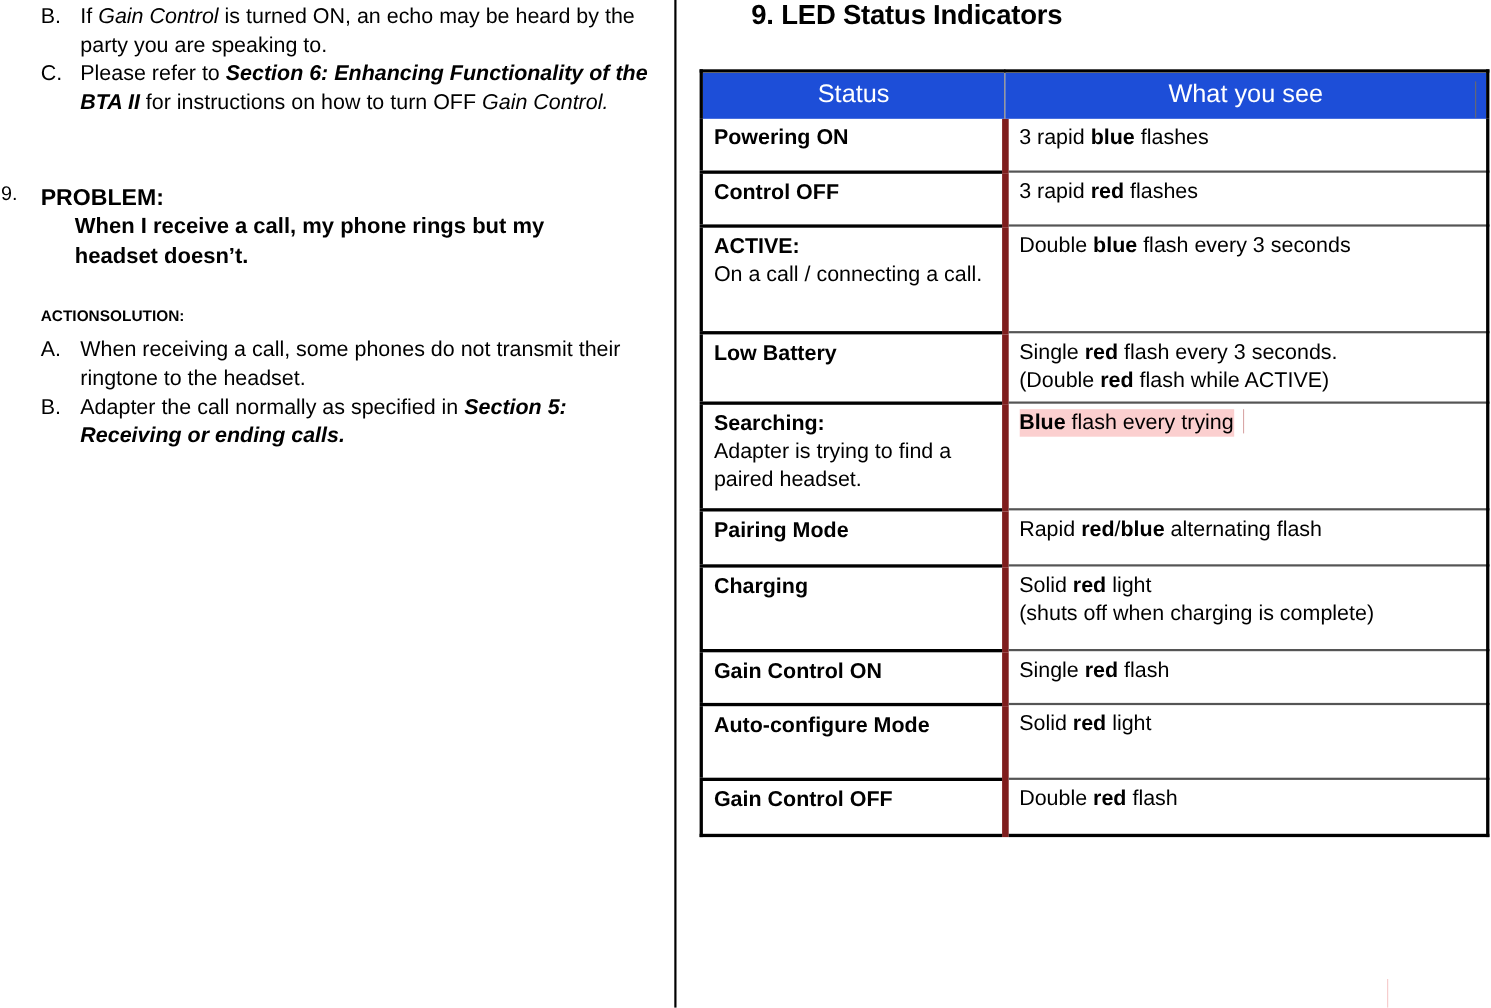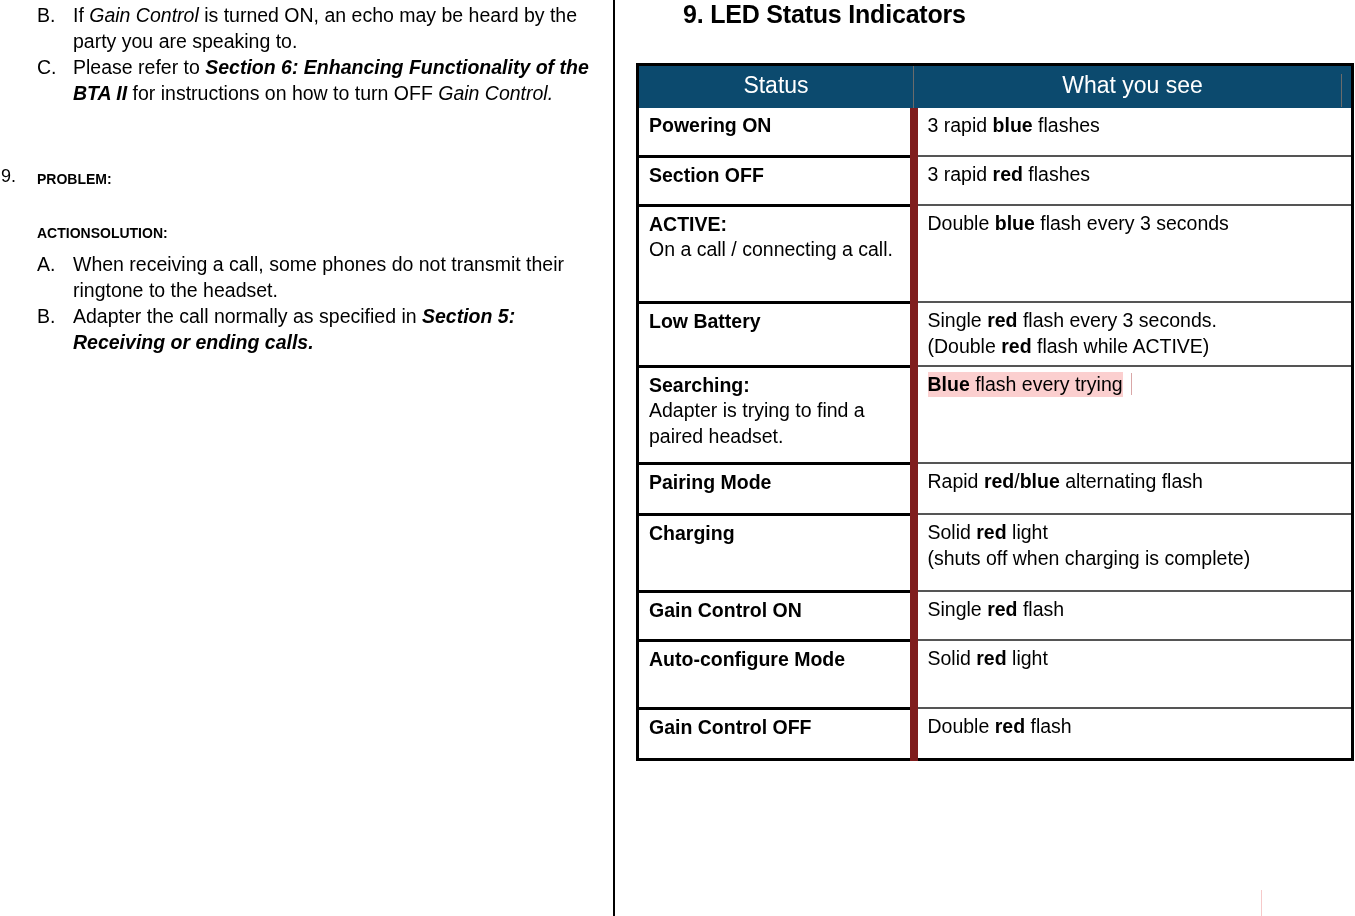--- a/index.html
+++ b/index.html
@@ -73,21 +73,21 @@
     width: 600px;
   }
   .problem-num {
     position: absolute;
     left: 1px;
     top: 0;
     font-size: 18px;
   }
   .problem-label {
     margin-left: 37px;
-    font-size: 14px;
+    font-size: 21px;
     font-weight: bold;
     line-height: 27px;
   }
   .problem-text {
     margin-left: 68px;
     font-size: 20px;
     font-weight: bold;
     line-height: 27px;
     width: 500px;
   }
@@ -122,21 +122,21 @@
     top: 63px;
     width: 715px;
     border-collapse: collapse;
     table-layout: fixed;
     border: 3px solid #000;
   }
   #led-table col.c1 { width: 276px; }
   #led-table col.c2 { width: 439px; }
 
   #led-table thead th {
-    background: #0c4a6e;
+    background: #1d4ed8;
     color: #ffffff;
     font-size: 23px;
     font-weight: normal;
     text-align: center;
     padding: 6px 0 9px 0;
     border: none;
     position: relative;
   }
   #led-table thead th.head-status { border-right: 1px solid #6b6b6b; }
   #led-table thead th.head-see .head-tick {
@@ -148,21 +148,21 @@
     background: #6b6b6b;
   }
 
   #led-table tbody td {
     vertical-align: top;
     padding: 5px 0 6px 10px;
     font-size: 19.5px;
     line-height: 25.5px;
   }
   #led-table tbody tr td.col-status {
-    border-right: 8px solid #7f1d1d;
+    border-right: 6px solid #7f1d1d;
     border-bottom: 3px solid #000;
     font-weight: bold;
   }
   #led-table tbody tr td.col-see {
     border-bottom: 2px solid #555;
   }
   #led-table tbody tr:last-child td.col-status,
   #led-table tbody tr:last-child td.col-see {
     border-bottom: none;
   }
@@ -209,20 +209,21 @@
 
       <div class="sub-item" id="item-c-top" style="position:absolute; left:0; top:54px; width:530px;">
         <span class="marker">C.</span>
         <span class="body"><span>Please refer to </span><span class="bi">Section 6: Enhancing Functionality of the BTA II</span><span> for instructions on how to turn OFF </span><span class="ital">Gain Control.</span></span>
       </div>
     </div>
 
     <div class="problem-block" style="top:166px;">
       <span class="problem-num">9.</span>
       <div class="problem-label">PROBLEM:</div>
+      <div class="problem-text">When I receive a call, my phone rings but my headset doesn’t.</div>
       <div class="action-label" style="margin-top:27px;">ACTIONSOLUTION:</div>
 
       <div class="sub-item" style="margin-top:4px; width:520px;">
         <span class="marker">A.</span>
         <span class="body"><span>When receiving a call, some phones do not transmit their ringtone to the headset.</span></span>
       </div>
       <div class="sub-item" style="margin-top:0px; width:520px;">
         <span class="marker">B.</span>
         <span class="body"><span>Adapter the call normally as specified in </span><span class="bi">Section 5: Receiving or ending calls.</span></span>
       </div>
@@ -252,21 +253,21 @@
       </thead>
       <tbody id="led-table-body">
           <tr style="height: 48px;">
             <td class="col-status">
               <span class="status-main">Powering ON</span>
             </td>
             <td class="col-see"><span>3 rapid </span><span class="bold">blue</span><span> flashes</span></td>
           </tr>
           <tr style="height: 49px;">
             <td class="col-status">
-              <span class="status-main">Section OFF</span>
+              <span class="status-main">Control OFF</span>
             </td>
             <td class="col-see"><span>3 rapid </span><span class="bold">red</span><span> flashes</span></td>
           </tr>
           <tr style="height: 97px;">
             <td class="col-status">
               <span class="status-main">ACTIVE:</span>
               <span class="status-sub">On a call / connecting a call.</span>
             </td>
             <td class="col-see"><span>Double </span><span class="bold">blue</span><span> flash every 3 seconds</span></td>
           </tr>

